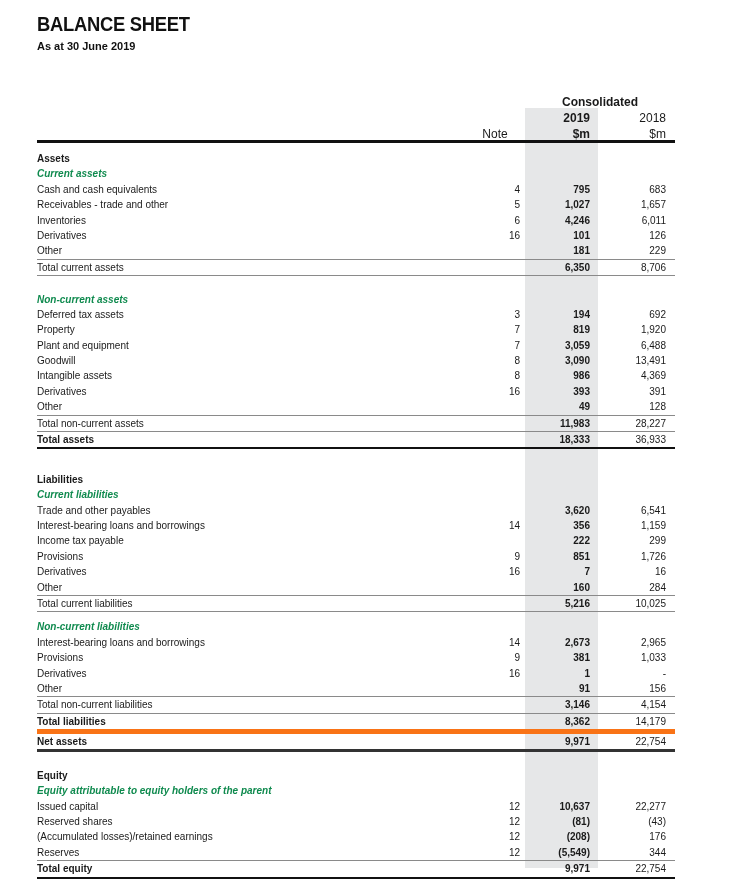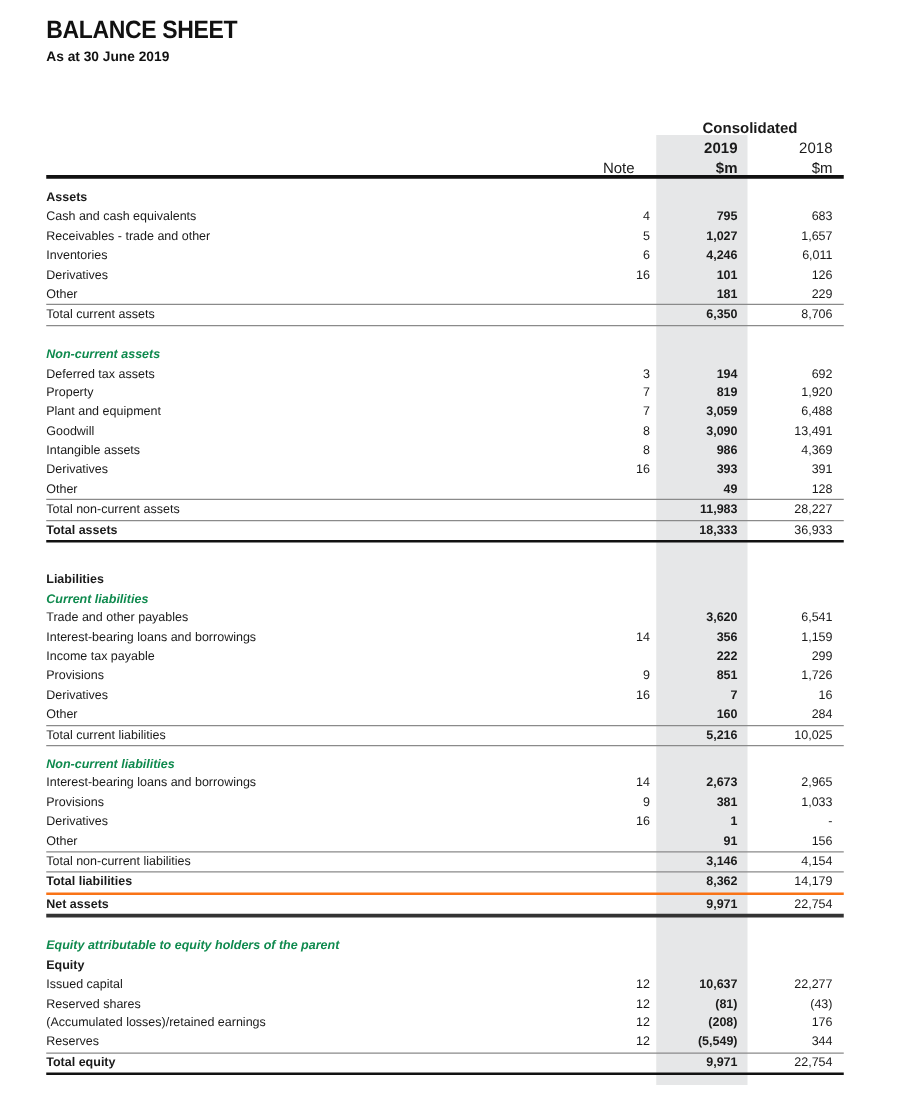--- a/index.html
+++ b/index.html
@@ -26,21 +26,21 @@
   .row .note { position: absolute; left: 433px; width: 50px; text-align: right; }
   .row .v19 { position: absolute; left: 488px; width: 65px; text-align: right; font-weight: bold; }
   .row .v18 { position: absolute; left: 563px; width: 66px; text-align: right; }
   .row.heading .lbl { font-weight: bold; }
   .row.sub .lbl { font-weight: bold; font-style: italic; color: #0f8a4e; }
   .row.bold .lbl { font-weight: bold; text-align: center; }
   .row.gap { height: 15.4px; }
   .row.gap2 { height: 7px; }
 
   .row.tline { border-top: 1px solid #8a8a8a; }
-  .row.tline-dark { border-top: 2px solid #f97316; }
+  .row.tline-dark { border-top: 5px solid #f97316; }
   .row.bline { border-bottom: 1px solid #8a8a8a; }
   .row.bline-dark { border-bottom: 2px solid #111; }
   .row.bline-heavy { border-bottom: 3px solid #333; }
 </style>
 </head>
 <body>
 
 <div class="title">BALANCE SHEET</div>
 <div class="subtitle">As at 30 June 2019</div>
 
@@ -52,20 +52,23 @@
 <div class="hdr hdr-note">Note</div>
 <div class="hdr hdr-sm19">$m</div>
 <div class="hdr hdr-sm18">$m</div>
 <div class="hdr-rule"></div>
 
 <div class="table">
 
   <div class="row heading">
       <span class="lbl">Assets</span>
     </div>
+  <div class="row sub">
+      <span class="lbl">Current assets</span>
+    </div>
   <div class="row">
       <span class="lbl">Cash and cash equivalents</span>
       <span class="note">4</span>
       <span class="v19">795</span>
       <span class="v18">683</span>
     </div>
   <div class="row">
       <span class="lbl">Receivables - trade and other</span>
       <span class="note">5</span>
       <span class="v19">1,027</span>
@@ -251,25 +254,25 @@
     </div>
   <div class="row bold tline-dark bline-heavy">
       <span class="lbl">Net assets</span>
       <span class="note"></span>
       <span class="v19">9,971</span>
       <span class="v18">22,754</span>
     </div>
 
   <div class="row gap"></div>
 
-  <div class="row sub">
-      <span class="lbl">Equity attributable to equity holders of the parent</span>
-    </div>
   <div class="row heading">
       <span class="lbl">Equity</span>
+    </div>
+  <div class="row sub">
+      <span class="lbl">Equity attributable to equity holders of the parent</span>
     </div>
   <div class="row">
       <span class="lbl">Issued capital</span>
       <span class="note">12</span>
       <span class="v19">10,637</span>
       <span class="v18">22,277</span>
     </div>
   <div class="row">
       <span class="lbl">Reserved shares</span>
       <span class="note">12</span>

